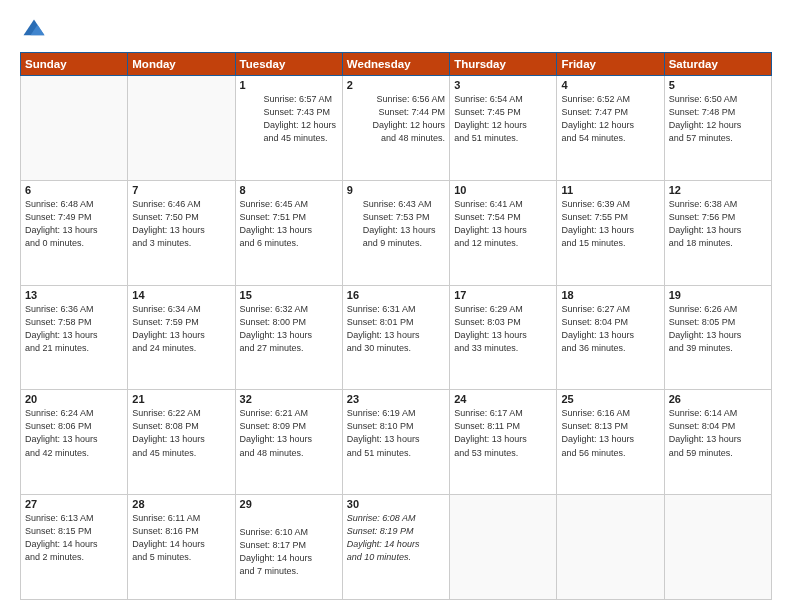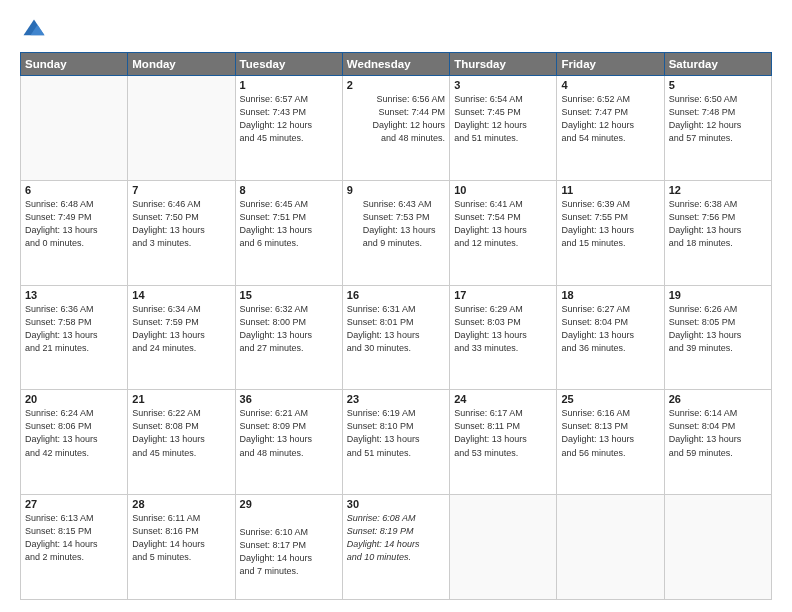--- a/index.html
+++ b/index.html
@@ -62,21 +62,21 @@
       font-weight: normal;
     }
     .calendar {
       flex: 1;
       border: 1px solid #ccc;
       border-collapse: collapse;
       width: 100%;
       table-layout: fixed;
     }
     .calendar thead th {
-      background: #737373;
+      background: #c2410c;
       color: #fff;
       font-size: 11.5px;
       font-weight: bold;
       padding: 5px 4px;
       border: 1px solid #1a5a99;
       text-align: left;
     }
     .calendar tbody td {
       border: 1px solid #ccc;
       vertical-align: top;
@@ -137,21 +137,21 @@
           <th>Friday</th>
           <th>Saturday</th>
         </tr>
     </thead>
     <tbody id="calendar-body">
     <tr>
           <td class="empty"></td>
           <td class="empty"></td>
           <td>
             <span class="day-num">1</span>
-            <div class="day-info" style="white-space: pre-line;">Sunrise: 6:57 AM
+            <div class="day-info" style="white-space: pre-line; margin-left: 24px;">Sunrise: 6:57 AM
 Sunset: 7:43 PM
 Daylight: 12 hours
 and 45 minutes.</div>
           </td>
           <td>
             <span class="day-num">2</span>
             <div class="day-info" style="white-space: pre-line; text-align: right;">Sunrise: 6:56 AM
 Sunset: 7:44 PM
 Daylight: 12 hours
 and 48 minutes.</div>
@@ -289,21 +289,21 @@
 and 42 minutes.</div>
           </td>
           <td>
             <span class="day-num">21</span>
             <div class="day-info" style="white-space: pre-line;">Sunrise: 6:22 AM
 Sunset: 8:08 PM
 Daylight: 13 hours
 and 45 minutes.</div>
           </td>
           <td>
-            <span class="day-num">36</span>
+            <span class="day-num">32</span>
             <div class="day-info" style="white-space: pre-line;">Sunrise: 6:21 AM
 Sunset: 8:09 PM
 Daylight: 13 hours
 and 48 minutes.</div>
           </td>
           <td>
             <span class="day-num">23</span>
             <div class="day-info" style="white-space: pre-line;">Sunrise: 6:19 AM
 Sunset: 8:10 PM
 Daylight: 13 hours

